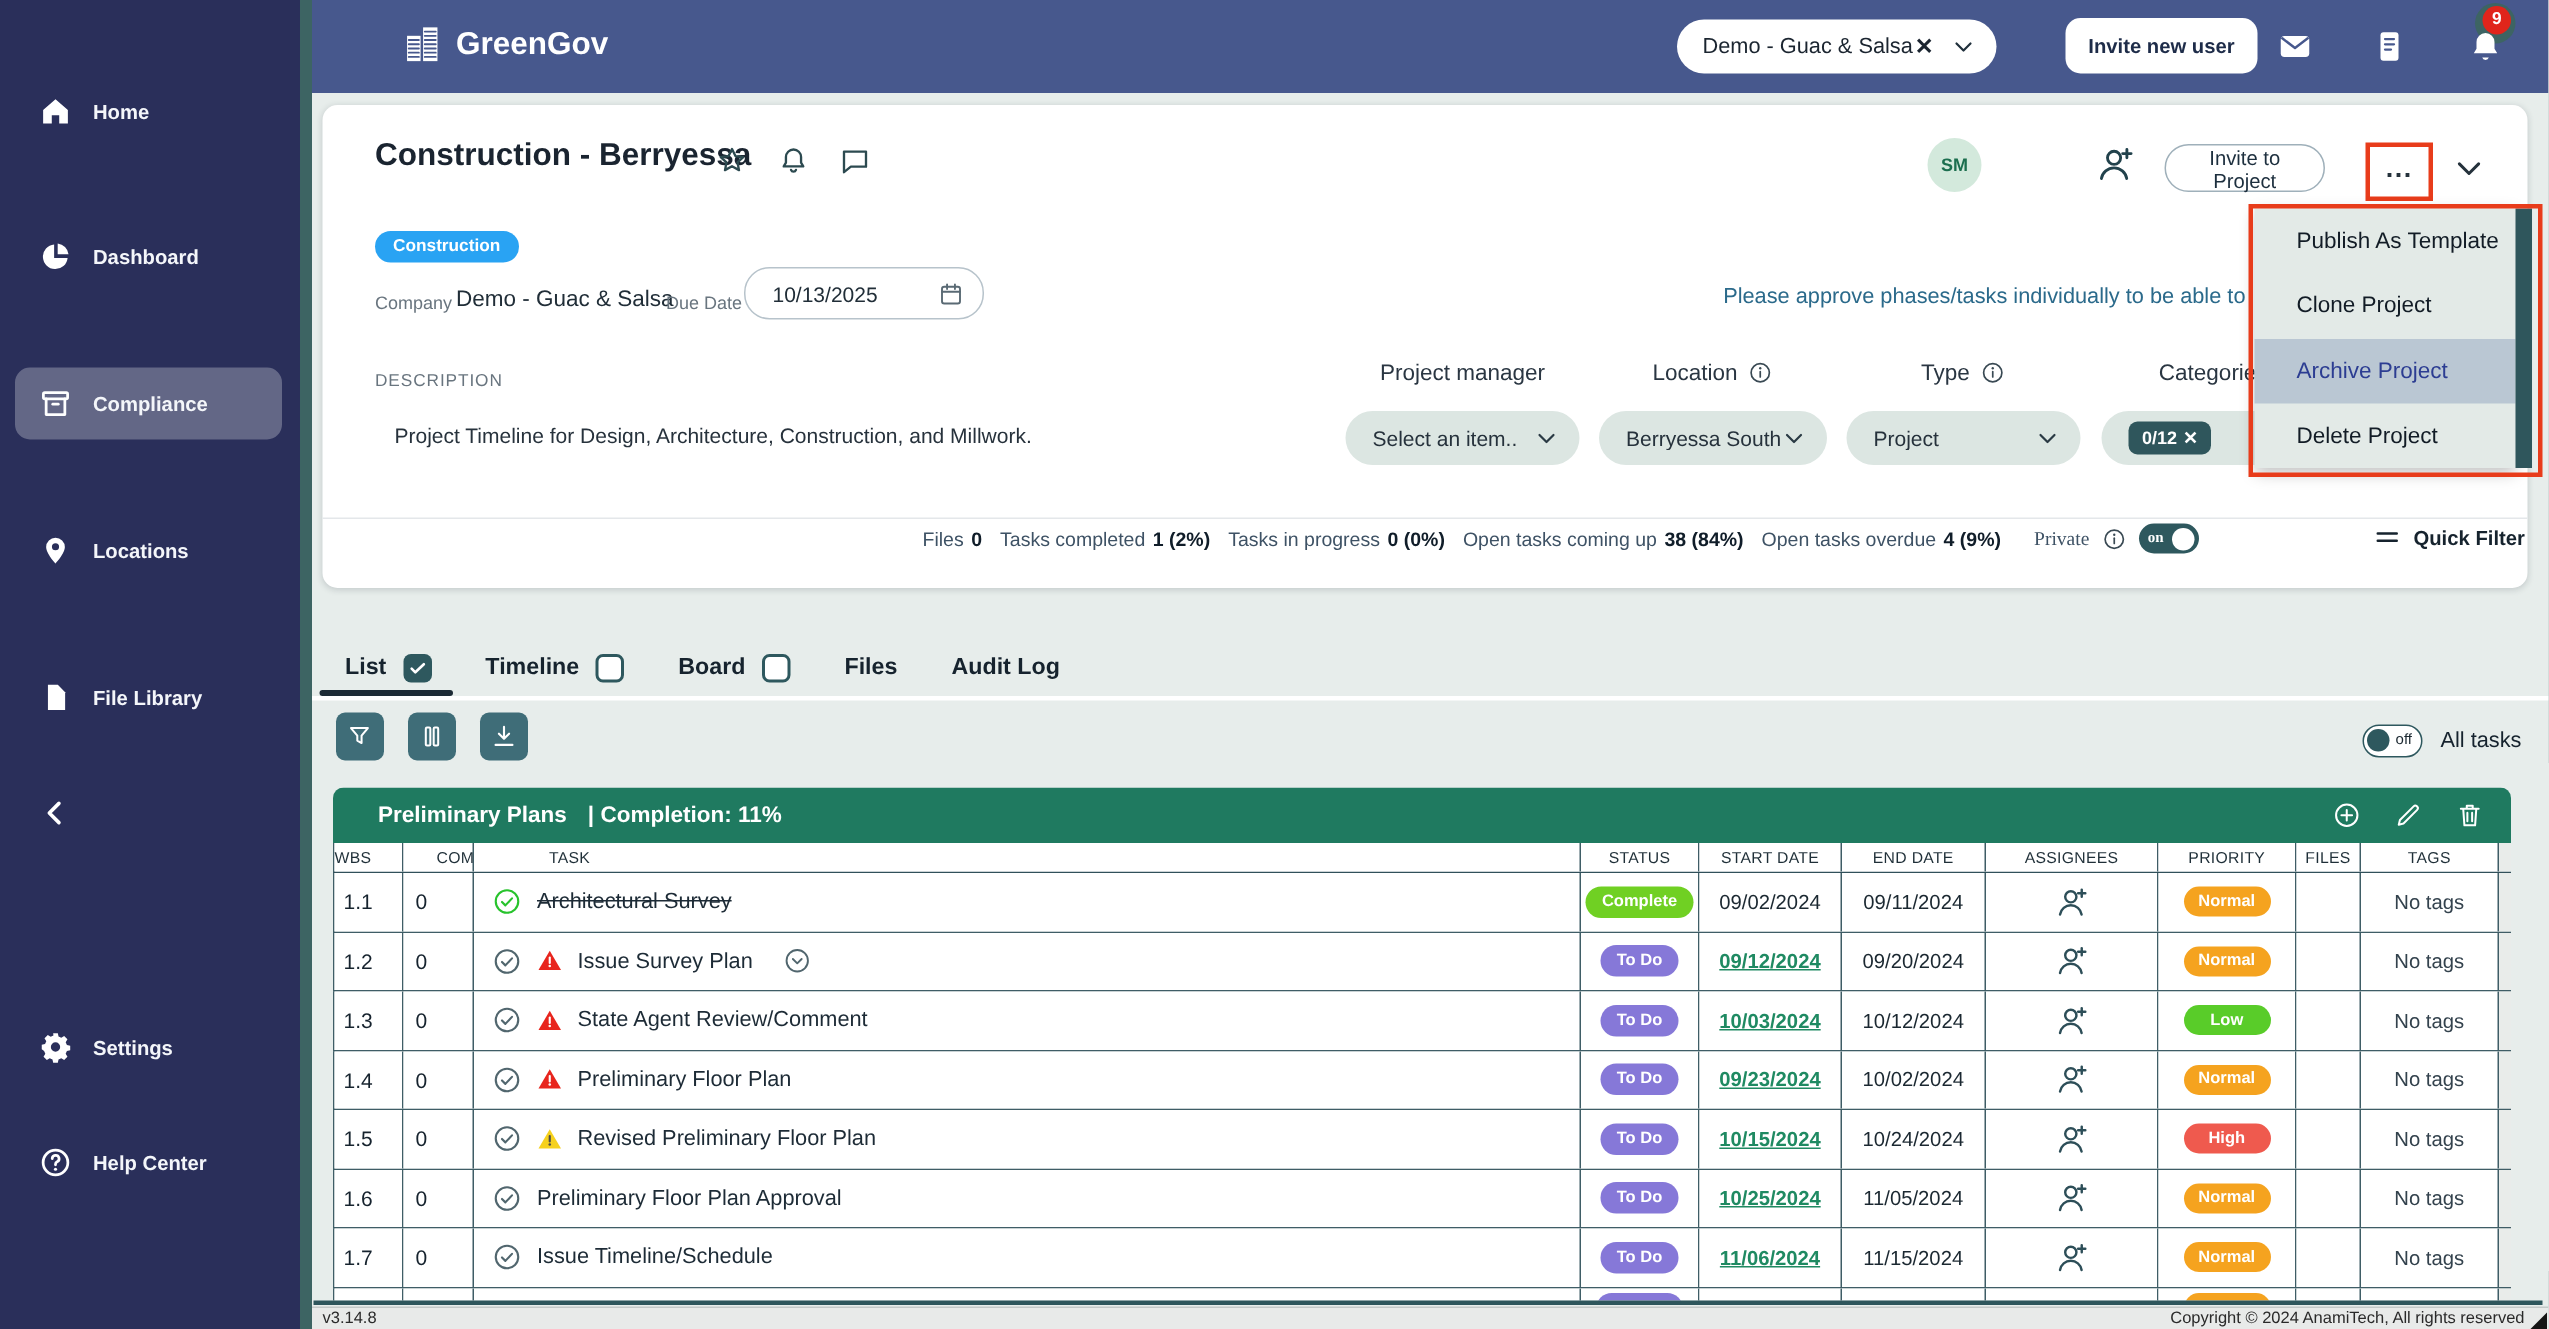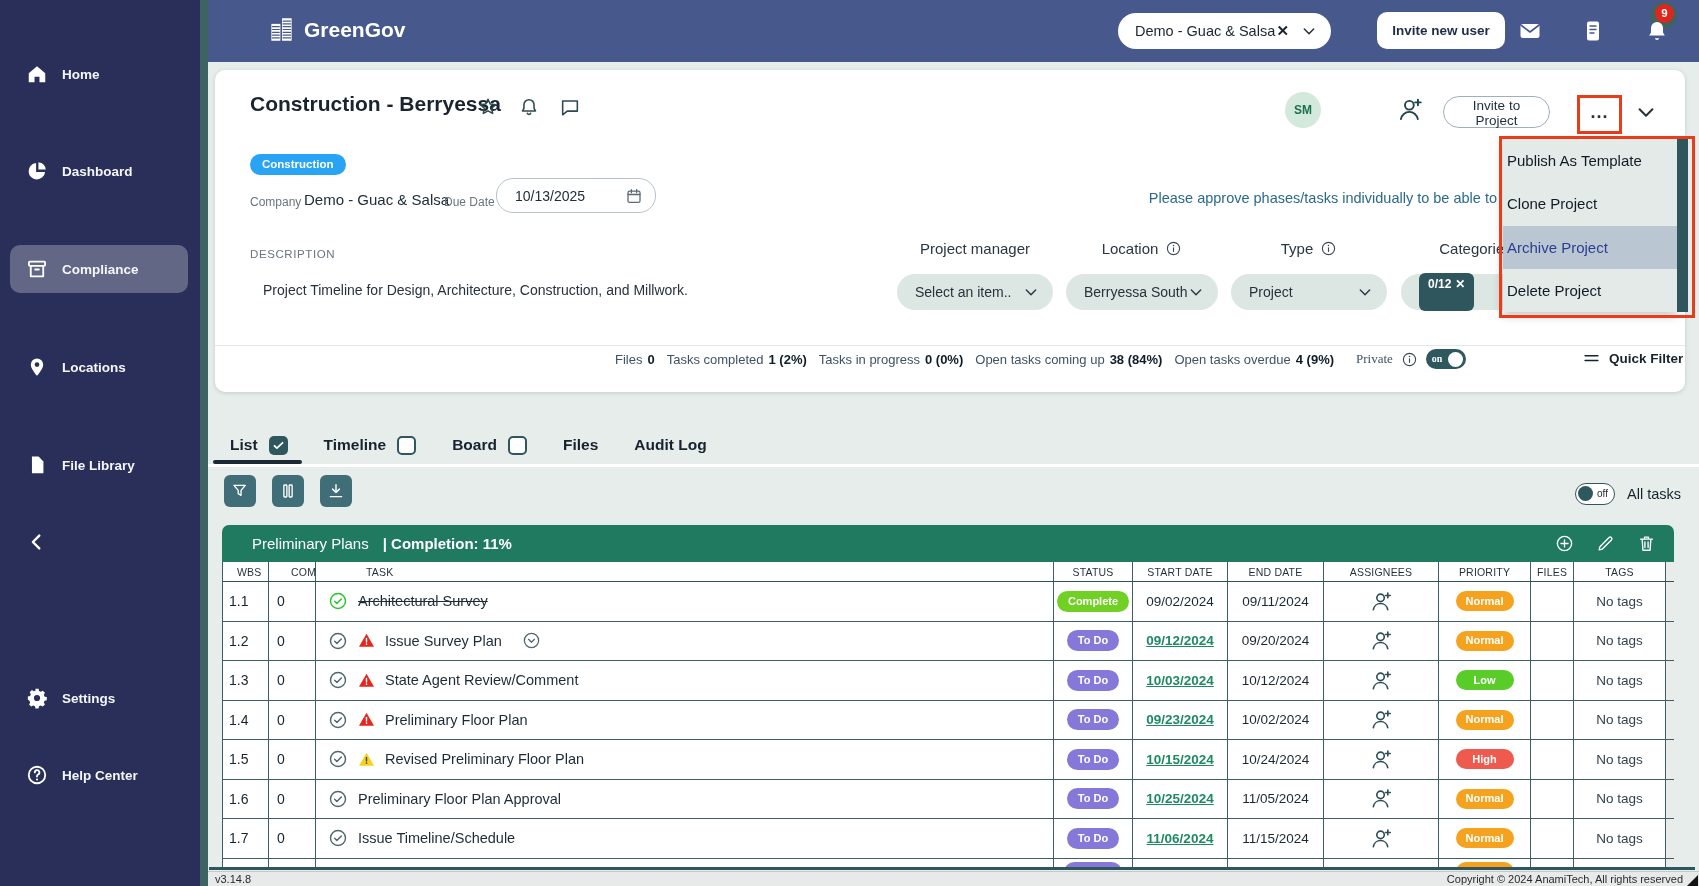--- a/index.html
+++ b/index.html
@@ -47,21 +47,21 @@
   .due-input .dv{flex:1;}
   .cal{width:18px;height:18px;color:#5a6a74;}
   .notice{position:absolute;right:188px;top:120px;font-size:14.5px;color:#2b6a8b;white-space:nowrap;}
   .desc-lbl{position:absolute;left:35px;top:178px;font-size:11.5px;color:#69757f;letter-spacing:.6px;}
   .desc-txt{position:absolute;left:48px;top:212px;font-size:14px;color:#27323c;}
   .f-label{position:absolute;top:170px;font-size:15px;color:#2a3642;display:flex;align-items:center;justify-content:center;gap:7px;}
   .inf{width:17px;height:17px;color:#3a4a54;cursor:pointer;}
   .f-pill{position:absolute;top:204px;height:36px;background:#dce6e2;border-radius:18px;box-sizing:border-box;display:flex;align-items:center;padding:0 14px 0 18px;font-size:14px;color:#26323c;cursor:pointer;}
   .f-pill .pv{flex:1;white-space:nowrap;overflow:hidden;}
   .f-pill .pc{width:16px;height:16px;color:#2a3a44;}
-  .cat-chip{background:#2f565c;color:#fff;font-size:12px;font-weight:bold;border-radius:6px;height:38px;line-height:22px;padding:0 9px;cursor:pointer;}
+  .cat-chip{background:#2f565c;color:#fff;font-size:12px;font-weight:bold;border-radius:6px;height:22px;line-height:22px;padding:0 9px;cursor:pointer;}
   .chip-x{margin-left:4px;cursor:pointer;}
   .card-divider{position:absolute;left:0;right:0;top:275px;height:1px;background:#e4e7ea;}
   .stats-row{position:absolute;left:400px;top:276px;height:26px;display:flex;align-items:center;gap:12px;font-size:13px;white-space:nowrap;}
   .stat{display:flex;align-items:center;gap:5px;}
   .st-label{color:#3e5265;}
   .st-value{font-weight:bold;color:#101d29;}
   .private-group{display:flex;align-items:center;gap:8px;margin-left:10px;font-family:Liberation Serif, serif;}
   .tgl-on{width:40px;height:20px;border-radius:10px;background:#2e585e;position:relative;cursor:pointer;}
   .tgl-on .tx{position:absolute;left:6px;top:4px;color:#fff;font-size:10px;font-weight:bold;}
   .tgl-on .knob{position:absolute;right:2.5px;top:2.5px;width:15px;height:15px;border-radius:50%;background:#fff;}
@@ -84,33 +84,33 @@
   .tool-btn svg{width:18px;height:18px;}
   .alltasks{position:absolute;left:1575px;top:483px;display:flex;align-items:center;gap:12px;}
   .tgl-off{width:38px;height:20px;border:1.6px solid #2e585e;border-radius:11px;background:#fff;position:relative;cursor:pointer;}
   .tgl-off .knob{position:absolute;left:2px;top:2px;width:15px;height:15px;border-radius:50%;background:#2e585e;}
   .tgl-off .tx{position:absolute;right:6px;top:4px;font-size:10px;color:#1b2831;}
   .at-label{font-size:14.5px;color:#16232e;}
 
   
   .tablebox{position:absolute;left:222px;top:525px;width:1452px;height:342px;overflow:hidden;z-index:2;}
   .phase-bar{height:37px;background:#1f7a60;border-radius:7px 7px 0 0;display:flex;align-items:center;color:#fff;}
-  .phase-title{margin-left:30px;font-size:15px;font-weight:normal;}
+  .phase-title{margin-left:30px;font-size:15px;font-weight:bold;}
   .phase-comp{margin-left:14px;font-size:15px;font-weight:bold;}
   .phase-icons{margin-left:auto;margin-right:18px;display:flex;gap:22px;}
   .phase-icons span{width:19px;height:19px;color:#fff;cursor:pointer;}
   .t-grid{display:grid;grid-template-columns:46px 47px 738px 79px 95px 96px 115px 92px 43px 92px 9px;}
   .t-head{height:20px;background:#fff;border-bottom:1.5px solid #31505a;box-sizing:border-box;}
   .t-head .c{font-size:10.5px;font-weight:500;color:#1f2f38;letter-spacing:.2px;white-space:nowrap;overflow:visible;}
   .c{display:flex;align-items:center;border-right:1px solid #3f5d66;box-sizing:border-box;background:#fff;}
   .c.c-scroll{background:#e9ecea;border-right:none;}
   .t-row{height:39.5px;border-bottom:1.5px solid #3f5d66;box-sizing:border-box;border-left:1px solid #3f5d66;cursor:pointer;}
   .t-head{border-left:1px solid #3f5d66;}
   .c-wbs,.c-comments{font-size:14px;color:#16232e;}
-  .t-head .c-wbs{padding-left:14px;}  .t-row .c-wbs{padding-left:6px;}
+  .t-head .c-wbs{padding-left:0;}  .t-row .c-wbs{padding-left:6px;}
   .t-head .c-comments{padding-left:22px;} .t-row .c-comments{padding-left:8px;}
   .t-head .c-task{padding-left:50px;} .t-row .c-task{padding-left:12px;gap:10px;}
   .t-head .c-status,.t-head .c-start,.t-head .c-end,.t-head .c-assign,.t-head .c-prio,.t-head .c-files,.t-head .c-tags{justify-content:center;}
   .c-status,.c-assign,.c-prio,.c-tags,.c-start,.c-end,.c-files{justify-content:center;}
   .t-check{width:20px;height:20px;color:#51666e;flex:0 0 20px;}
   .t-check.green{color:#28c32d;}
   .t-warn{width:17px;height:17px;flex:0 0 17px;}
   .t-warn.red{color:#e8251d;} .t-warn.yellow{color:#f6d11d;}
   .t-name{font-size:14.5px;color:#1d2b36;white-space:nowrap;}
   .t-name.strike{text-decoration:line-through;}
@@ -127,21 +127,21 @@
   .table-bottom-line{position:absolute;left:209px;top:867px;width:1486px;height:2.5px;background:#2e565c;z-index:2;}
 
   
   .footer{position:absolute;left:208px;top:871px;width:1491px;height:15px;background:#e8eae9;border-top:1px solid #c3c9c8;box-sizing:border-box;font-size:11px;color:#2a2a2a;z-index:4;}
   .footer .ver{position:absolute;left:7px;top:1px;}
   .footer .cop{position:absolute;right:16px;top:1px;}
   .corner-tri{position:absolute;left:1687px;top:875px;width:0;height:0;border-left:11px solid transparent;border-bottom:11px solid #141414;z-index:5;}
 
   
   .ctx-menu{position:absolute;left:1503px;top:139px;width:174px;height:173px;background:#e3eae7;box-shadow:0 3px 10px rgba(0,0,0,.25);z-index:20;}
-  .menu-item{height:43.25px;display:flex;align-items:center;padding-left:4px;box-sizing:border-box;font-size:15px;color:#121c26;cursor:pointer;white-space:nowrap;}
+  .menu-item{height:43.25px;display:flex;align-items:center;padding-left:28px;box-sizing:border-box;font-size:15px;color:#121c26;cursor:pointer;white-space:nowrap;}
   .menu-item.active{background:#bac7d3;color:#2c3d92;}
   .menu-scroll{position:absolute;left:1677px;top:139px;width:11px;height:173px;background:#2f565c;z-index:21;}
   .anno-menu{position:absolute;left:1499px;top:136px;width:196px;height:182px;border:3px solid #e83c1b;box-sizing:border-box;z-index:30;pointer-events:none;}
 </style>
 </head>
 <body>
 
 <div class="screen">
 
   <aside class="sidebar" id="sidebar">

